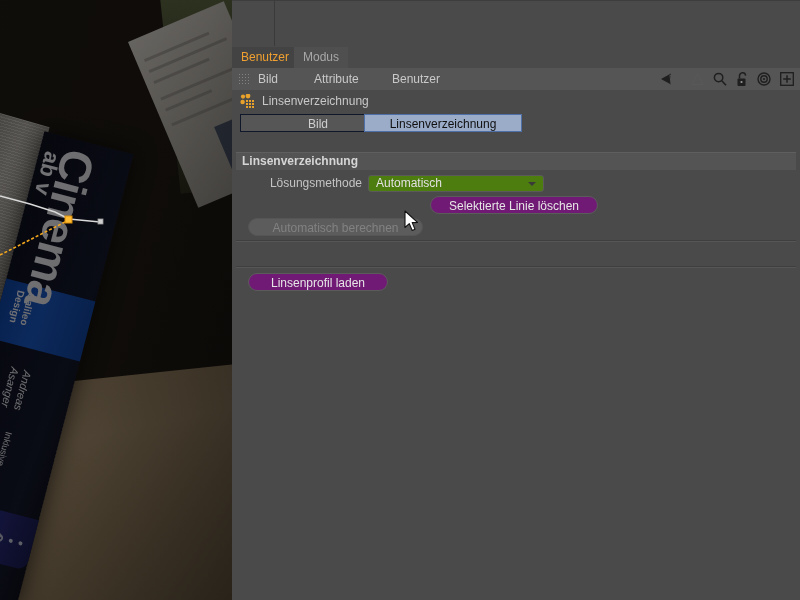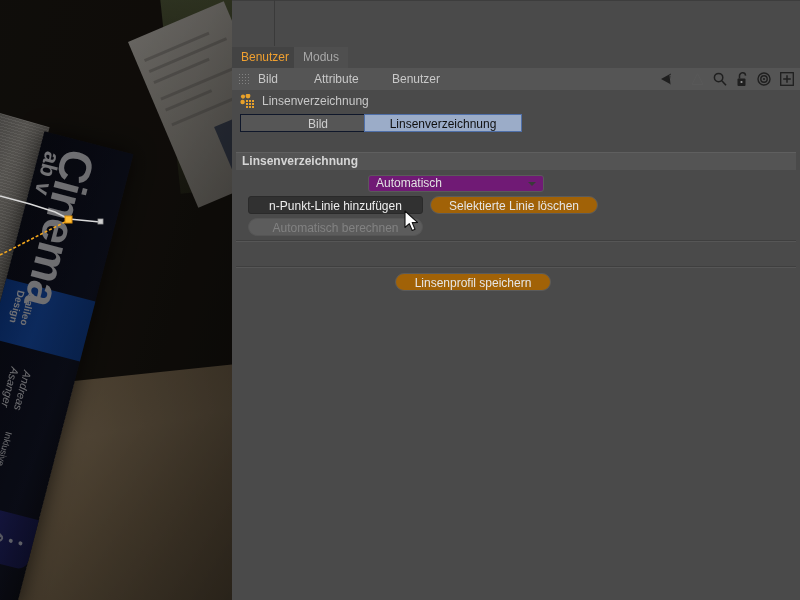--- a/index.html
+++ b/index.html
@@ -118,29 +118,29 @@
       border:1px solid #4f6fa8;}
 
   
   .sechead{position:absolute;left:4px;top:152px;width:560px;height:17px;
       background:#545454;border-top:1px solid #5f5f5f;}
   .sechead span{position:absolute;left:6px;top:0;height:17px;line-height:17px;
       font-size:12px;font-weight:bold;color:#d6d6d6;}
 
   .lbl{position:absolute;font-size:12px;color:#c4c4c4;text-align:right;
        line-height:17px;}
-  .combo{position:absolute;height:17px;background:#701a75;border-radius:3px;
+  .combo{position:absolute;height:17px;background:#4d7c0f;border-radius:3px;
        border:1px solid #5a5a5a;box-sizing:border-box;cursor:default;}
   .combo .cv{position:absolute;left:7px;top:0;height:15px;line-height:15px;
        font-size:12px;color:#e2e2e2;}
   .combo .arrow{position:absolute;right:7px;top:6px;width:0;height:0;
        border-left:4px solid transparent;border-right:4px solid transparent;
        border-top:4px solid #3a3a3a;}
   .btn{position:absolute;height:18px;line-height:18px;font-size:12px;text-align:center;
-       background:#a16207;color:#e6e6e6;border:1px solid #5b5b5b;border-radius:9px;
+       background:#701a75;color:#e6e6e6;border:1px solid #5b5b5b;border-radius:9px;
        box-sizing:border-box;cursor:default;}
   .btn.pressed{background:#313131;color:#ededed;border-color:#2a2a2a;border-radius:3px;}
   .btn.disabled{background:#5c5c5c;color:#828282;border-color:#555;}
   .divider{position:absolute;left:4px;width:560px;height:1px;background:#3f3f3f;
        border-bottom:1px solid #565656;}
 
   
   #cursor{position:absolute;pointer-events:none;}
 </style>
 </head>
@@ -281,34 +281,34 @@
 
     <div class="modetabs">
       <div class="mtab off">Bild</div>
       <div class="mtab on">Linsenverzeichnung</div>
     </div>
 
     <div class="sechead">
       <span>Linsenverzeichnung</span>
     </div>
 
+    <div class="lbl" style="left:14px;top:175px;width:116px">Lösungsmethode</div>
     <div class="combo" style="left:136px;top:175px;width:176px">
       <span class="cv">Automatisch</span>
       <span class="arrow"></span>
     </div>
 
-    <div class="btn pressed" style="left:16px;top:196px;width:175px">n-Punkt-Linie hinzufügen</div>
     <div class="btn" style="left:198px;top:196px;width:168px">Selektierte Linie löschen</div>
 
     <div class="btn disabled" style="left:16px;top:218px;width:175px">Automatisch berechnen</div>
 
     <div class="divider" style="top:240px"></div>
 
 
     <div class="divider" style="top:266px"></div>
 
-    <div class="btn" style="left:163px;top:273px;width:156px">Linsenprofil speichern</div>
+    <div class="btn" style="left:16px;top:273px;width:140px">Linsenprofil laden</div>
   </div>
 
   <svg id="cursor" width="18" height="24" style="left:404px;top:210px;">
     <polygon points="1,1 1,17.5 5.3,13.6 8.2,20.5 11,19.2 8.2,12.6 13.5,12.4" fill="#ffffff" stroke="#121212" stroke-width="1.1" stroke-linejoin="round"></polygon>
   </svg>
 </div>
 
 </body></html>

